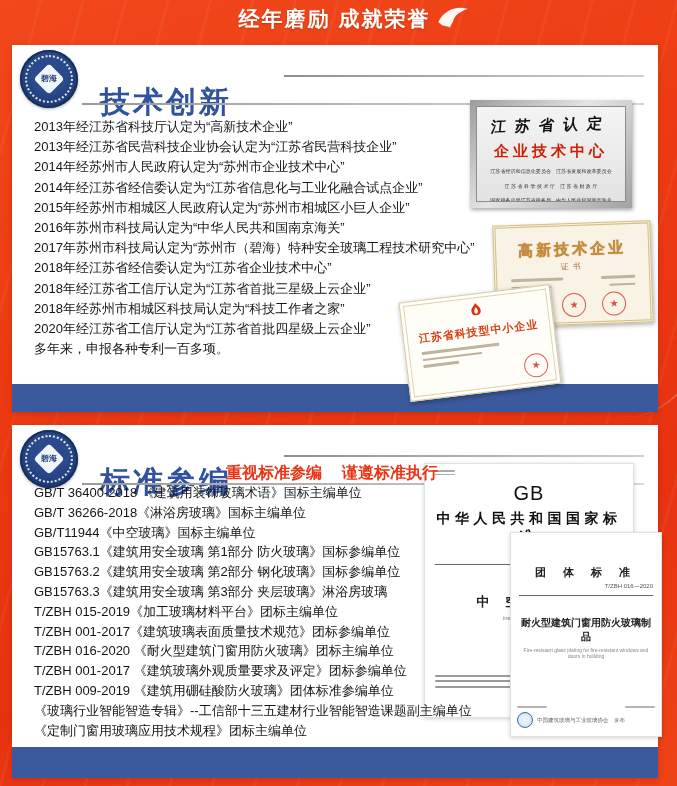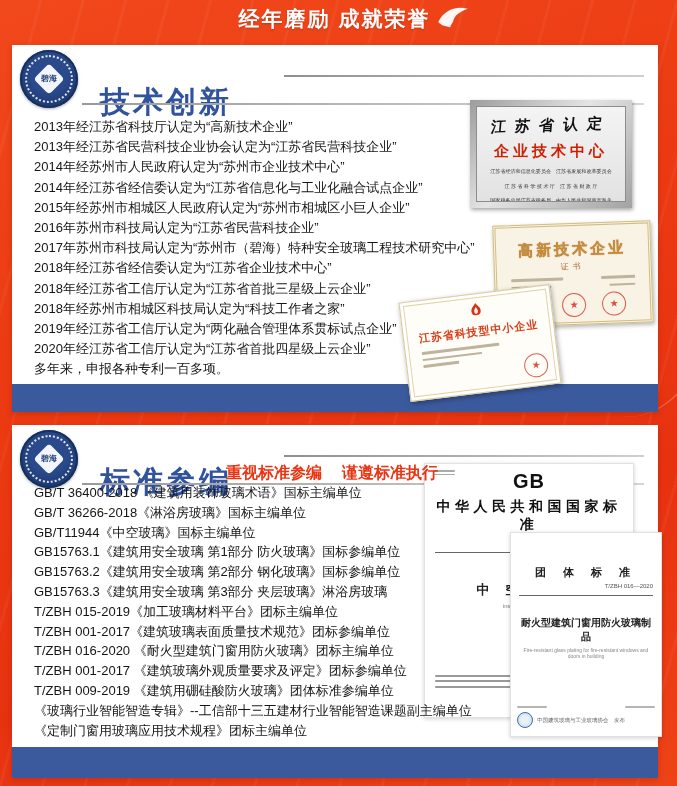--- a/index.html
+++ b/index.html
@@ -78,21 +78,21 @@
     box-sizing:border-box;text-align:center;}
   .flame{margin-top:8px;}
   .smb-t{margin-top:2px;font-size:11px;font-weight:bold;color:#d8401a;letter-spacing:1px;}
   .smb .rowlines{display:block;padding:6px 0 0 16px;text-align:left;}
   .smb .bl{margin-bottom:4px;}
   .smb .stamp{position:absolute;right:10px;bottom:8px;transform:rotate(10deg);}
 
   
   .doc{position:absolute;background:#fff;border:1px solid #e2e2e2;box-shadow:0 1px 4px rgba(0,0,0,.18);box-sizing:border-box;}
   .doc-gb{left:412px;top:38px;width:210px;height:255px;z-index:1;padding:6px 10px;}
-  .gb-code{text-align:center;font-size:20px;font-weight:bold;color:#111;letter-spacing:1px;}
+  .gb-code{text-align:center;font-size:20px;font-weight:normal;color:#111;margin-top:12px;letter-spacing:1px;}
   .gb-head{text-align:center;font-size:14px;color:#111;letter-spacing:4.5px;margin-top:5px;font-weight:bold;}
   .gb-no{text-align:right;font-size:6px;color:#555;margin-top:4px;line-height:8px;}
   .doc hr{border:none;border-top:1px solid #666;margin:6px 0;}
   .gb-title{text-align:center;font-size:13px;color:#222;letter-spacing:6px;margin-top:28px;font-weight:bold;}
   .gb-en{text-align:center;font-size:6px;color:#777;margin-top:4px;}
   .gb-foot{position:absolute;left:10px;bottom:26px;width:95px;}
   .gb-foot .bl{background:#9a9a9a;height:2px;margin-bottom:3.5px;}
   .tl{position:absolute;top:6px;left:8px;width:22px;}
   .tl .bl{height:1.5px;margin-bottom:2px;background:#aaa;}
 
@@ -130,26 +130,25 @@
   <h2 class="sec-title">技术创新</h2>
   <div class="line-r"></div>
   <div class="line-b"></div>
 
   <ul class="list">
     <li>2013年经江苏省科技厅认定为“高新技术企业”</li>
     <li>2013年经江苏省民营科技企业协会认定为“江苏省民营科技企业”</li>
     <li>2014年经苏州市人民政府认定为“苏州市企业技术中心”</li>
     <li>2014年经江苏省经信委认定为“江苏省信息化与工业化融合试点企业”</li>
     <li>2015年经苏州市相城区人民政府认定为“苏州市相城区小巨人企业”</li>
-    <li>2016年苏州市科技局认定为“江苏省民营科技企业”</li>
+    <li>2016年苏州市科技局认定为“中华人民共和国南京海关”</li>
     <li>2017年苏州市科技局认定为“苏州市（碧海）特种安全玻璃工程技术研究中心”</li>
     <li>2018年经江苏省经信委认定为“江苏省企业技术中心”</li>
     <li>2018年经江苏省工信厅认定为“江苏省首批三星级上云企业”</li>
     <li>2018年经苏州市相城区科技局认定为“科技工作者之家”</li>
-    <li>2019年经江苏省工信厅认定为“两化融合管理体系贯标试点企业”</li>
     <li>2020年经江苏省工信厅认定为“江苏省首批四星级上云企业”</li>
     <li>多年来，申报各种专利一百多项。</li>
   </ul>
 
   <div class="plaque">
     <div class="plaque-in">
       <div class="calli">江苏省认定</div>
       <div class="plq-title">企业技术中心</div>
       <div class="plq-ag">江苏省经济和信息化委员会　江苏省发展和改革委员会</div>
       <div class="plq-ag">江 苏 省 科 学 技 术 厅　江 苏 省 财 政 厅</div>

